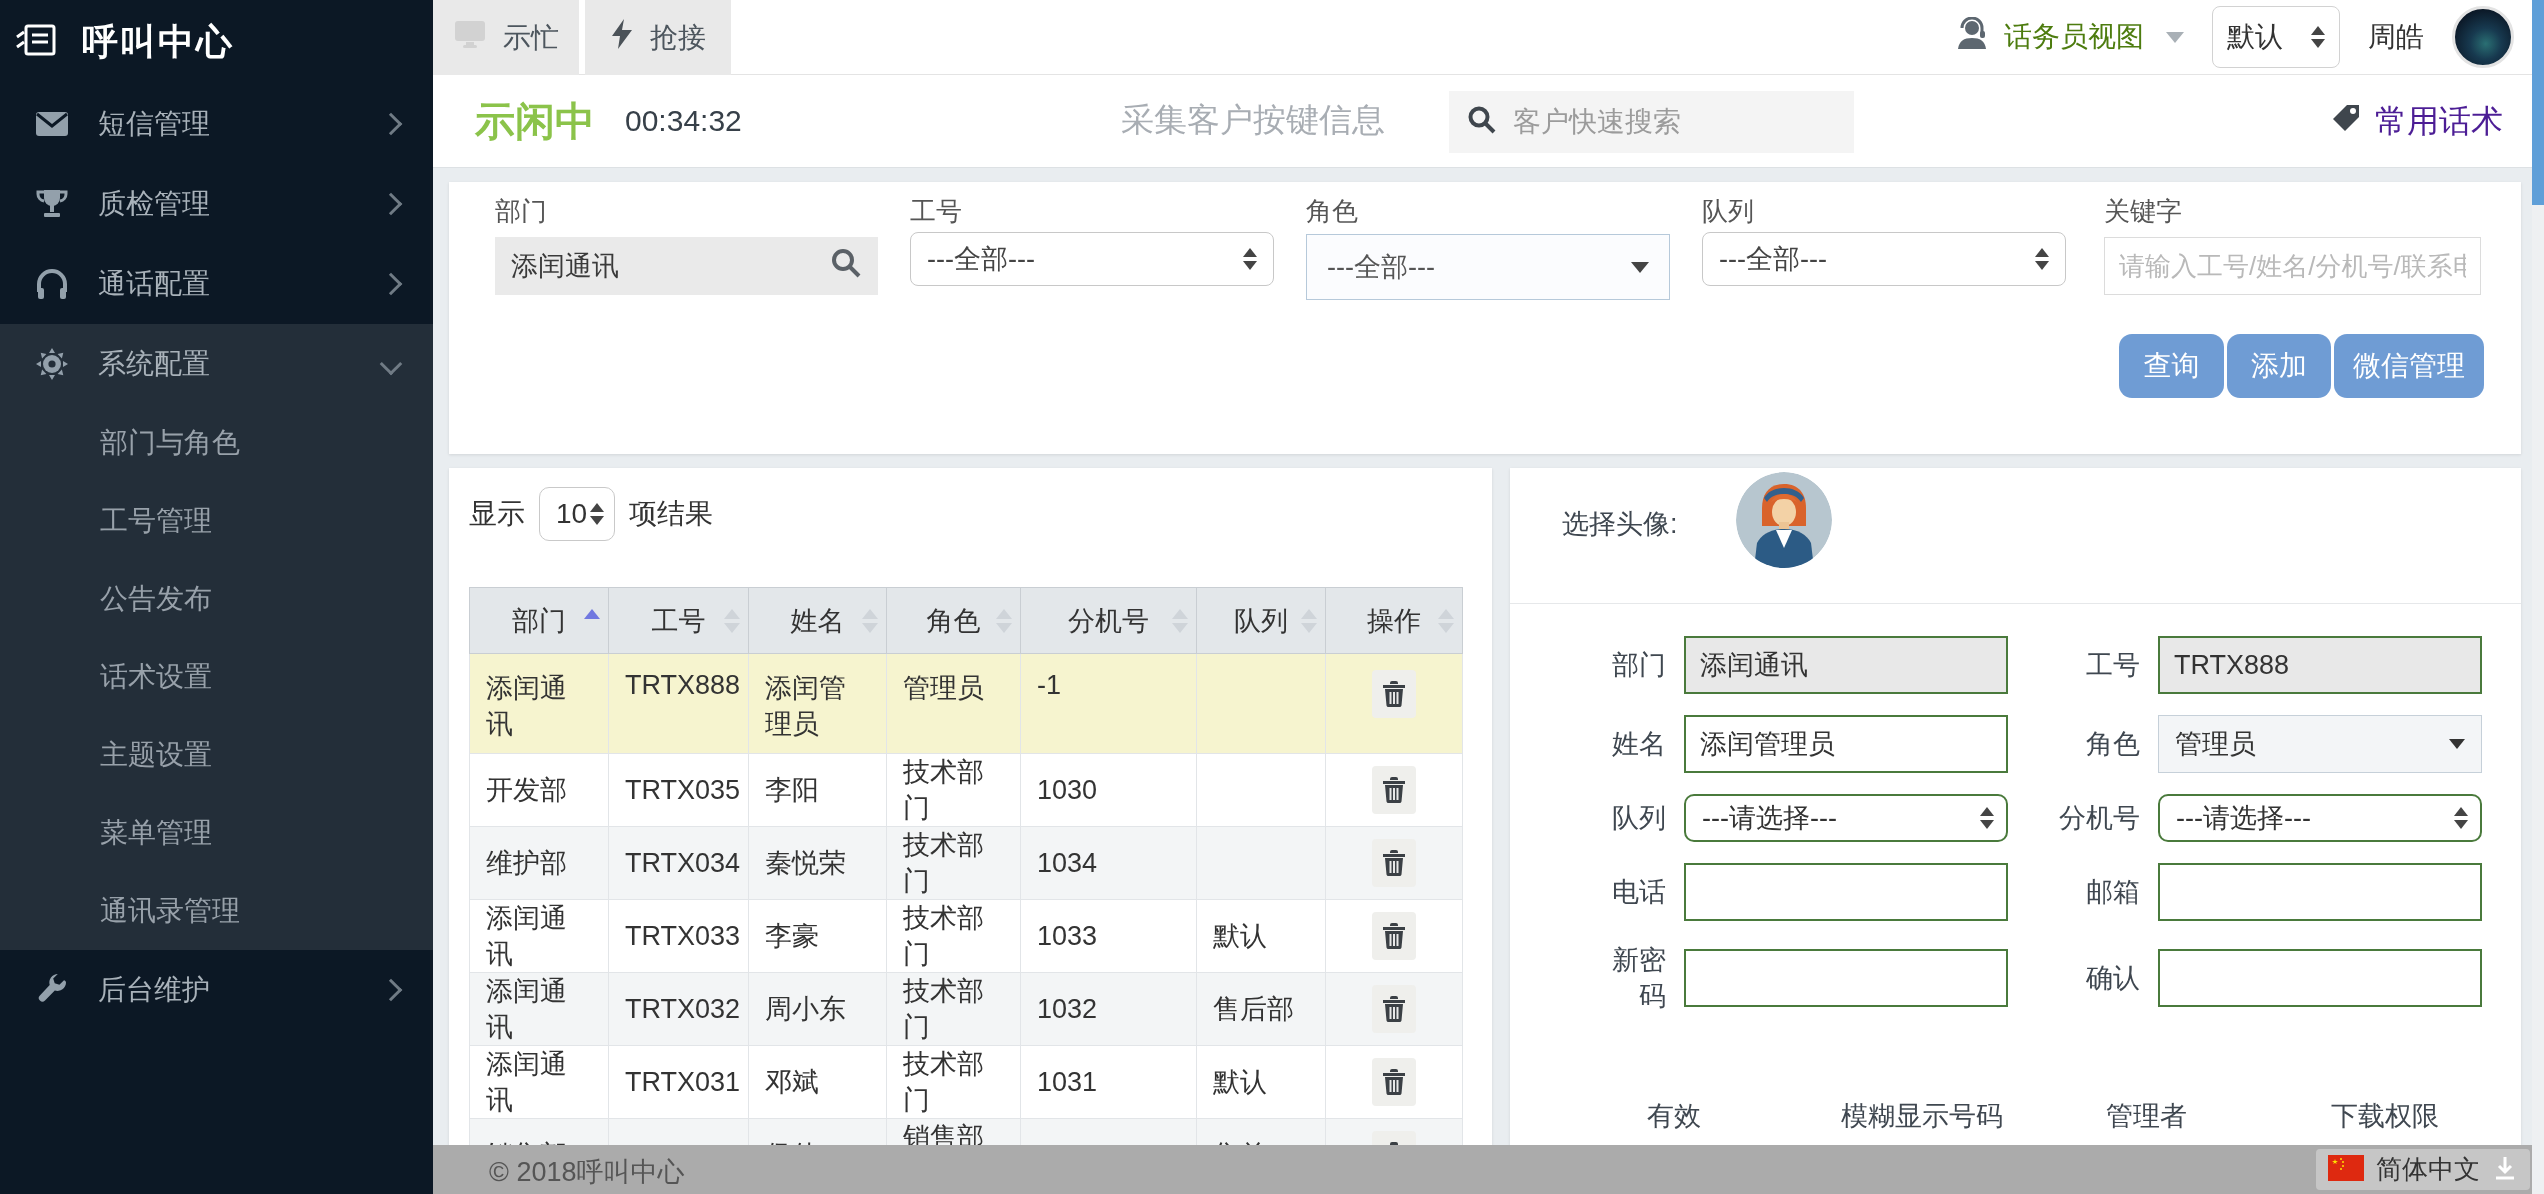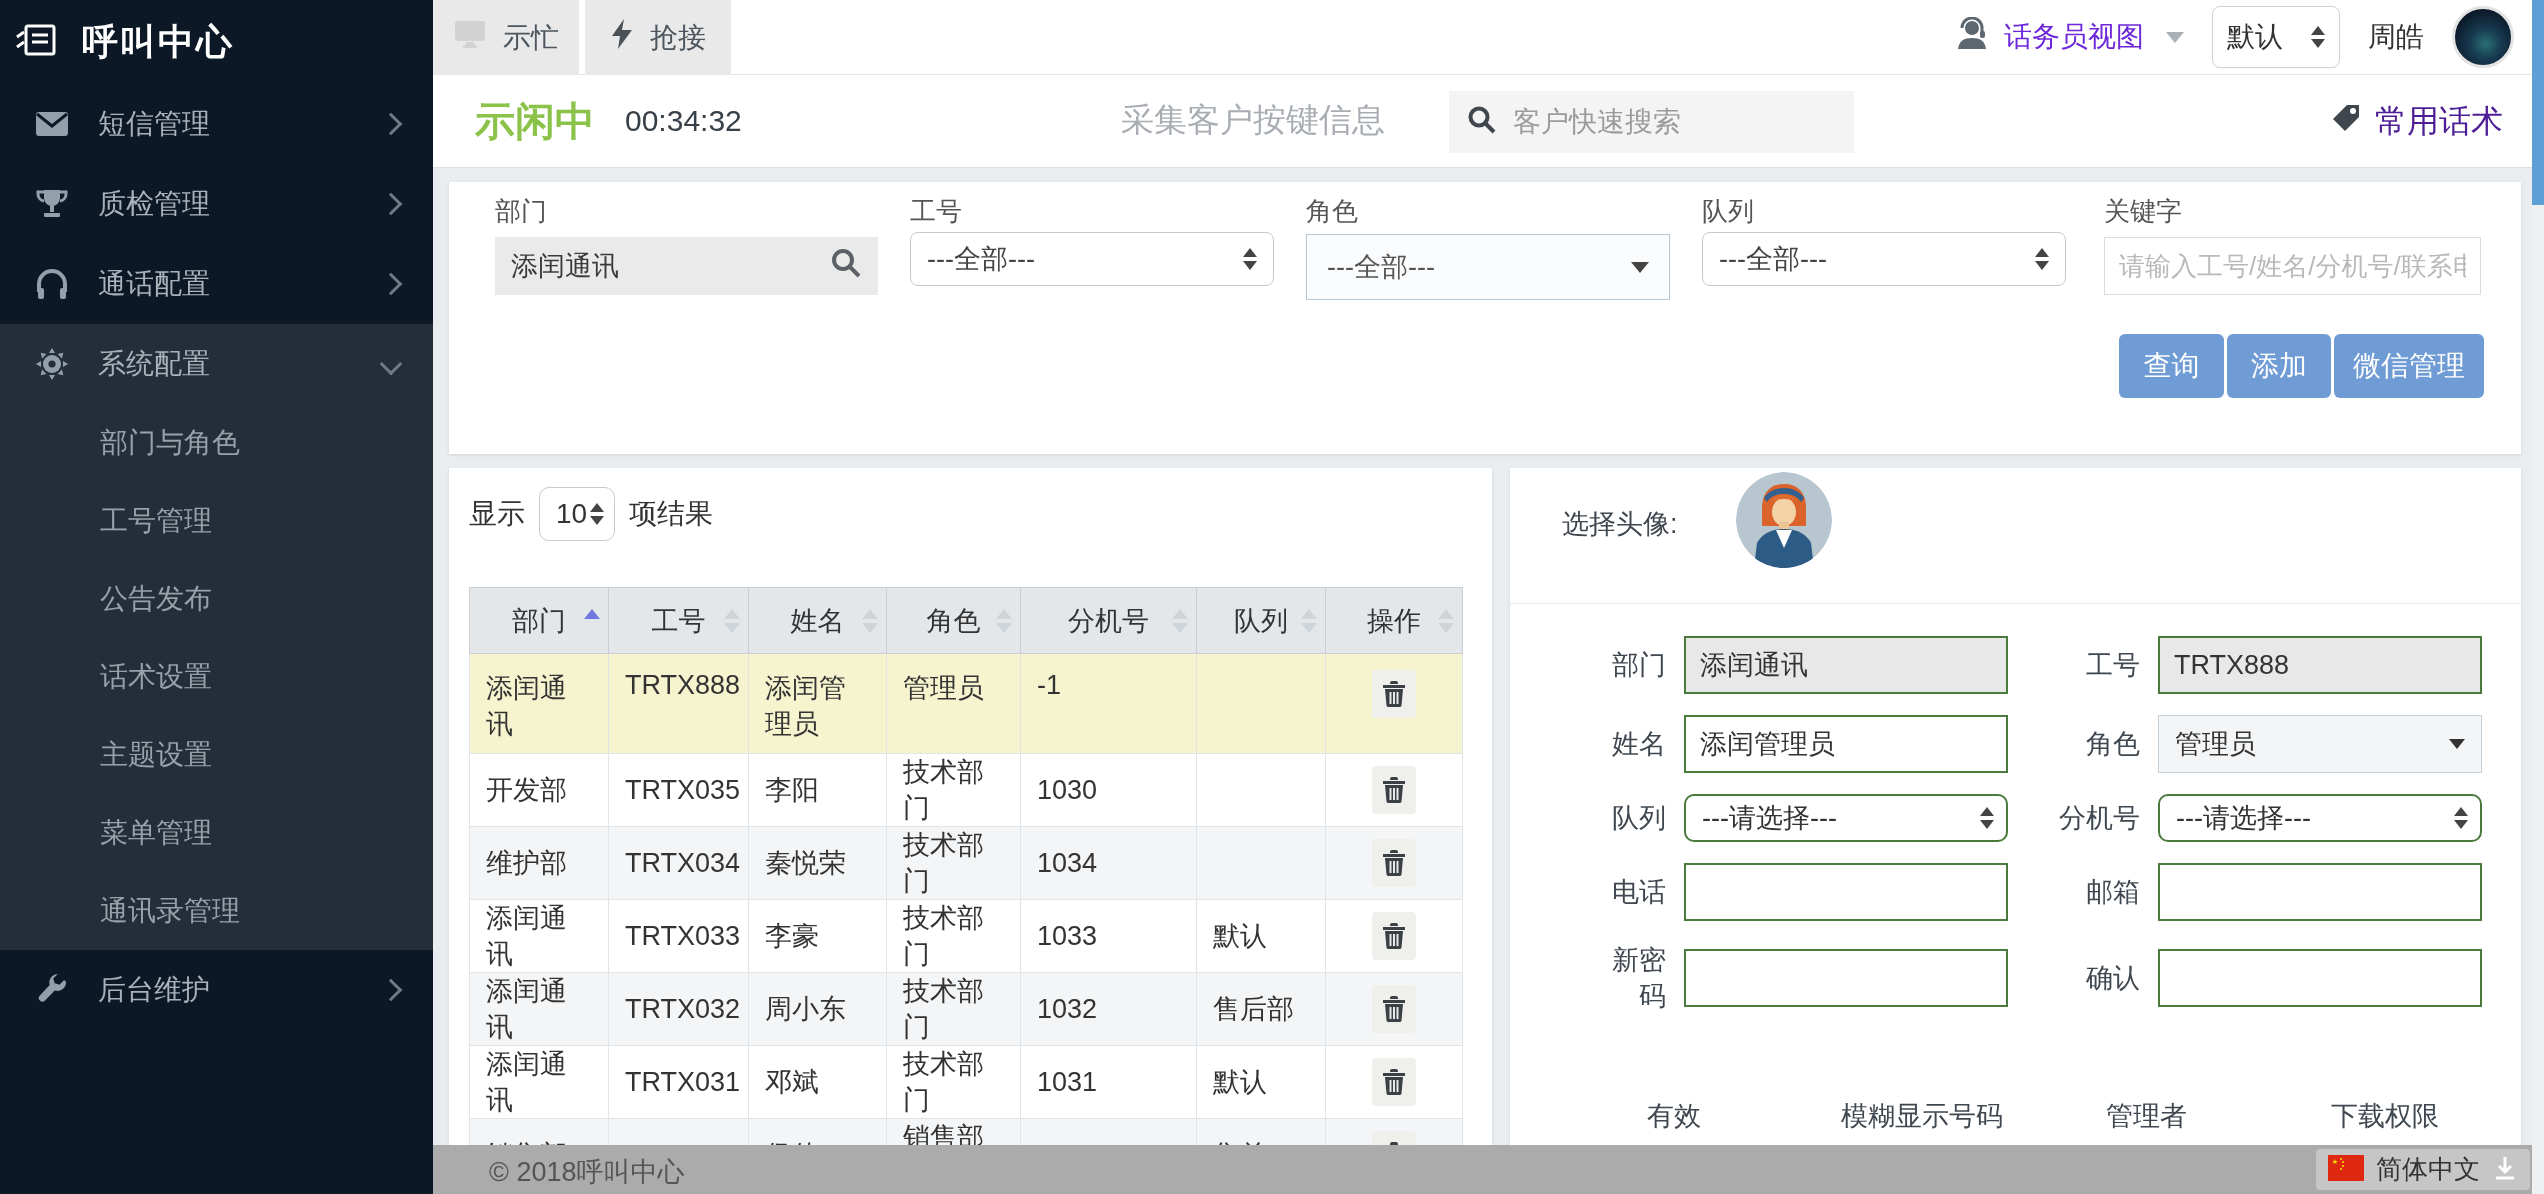--- a/index.html
+++ b/index.html
@@ -17,21 +17,21 @@
   .sb-sub{height:78px;line-height:78px;padding-left:100px;color:#98a1aa;font-size:28px;cursor:pointer;}
   .chev{width:16px;height:16px;border-right:3px solid #707b85;border-bottom:3px solid #707b85;transform:rotate(-45deg);}
   .chev.down{transform:rotate(45deg);}
 
   
   .main{position:absolute;left:433px;right:0;top:0;bottom:0;}
   .topbar{position:relative;height:75px;background:#fff;border-bottom:1px solid #e4e4e4;display:flex;}
   .tb-btn{width:146px;height:75px;background:#e9e9e9;display:flex;align-items:center;justify-content:center;gap:16px;font-size:28px;color:#4d565e;cursor:pointer;}
   .tb-btn + .tb-btn{margin-left:6px;}
   .tb-right{margin-left:auto;display:flex;align-items:center;padding-right:30px;gap:28px;}
-  .op-view{display:flex;align-items:center;gap:14px;font-size:28px;color:#6d28d9;cursor:pointer;}
+  .op-view{display:flex;align-items:center;gap:14px;font-size:28px;color:#4d7c0f;cursor:pointer;}
   .caret{width:0;height:0;border-left:9px solid transparent;border-right:9px solid transparent;border-top:11px solid #a9b0b6;margin-left:8px;}
   .theme-select{width:128px;height:62px;border:1px solid #d2d2d2;border-radius:8px;display:flex;align-items:center;padding:0 14px;font-size:28px;color:#333;background:#fff;cursor:pointer;}
   .spin{display:inline-flex;flex-direction:column;gap:4px;margin-left:auto;}
   .spin i{width:0;height:0;border-left:7px solid transparent;border-right:7px solid transparent;display:block;}
   .spin .up{border-bottom:9px solid #444;}
   .spin .dn{border-top:9px solid #444;}
   .username{font-size:28px;color:#333;}
   .tb-avatar{width:62px;height:62px;border-radius:50%;border:3px solid #e3e3e3;cursor:pointer;
     background:radial-gradient(circle at 55% 62%, #2a6f73 0%, #17394f 34%, #0a1523 78%);}
 
@@ -52,21 +52,21 @@
   .content{position:absolute;left:0;right:0;top:168px;bottom:0;background:#e9edf0;}
   .card{position:absolute;background:#fff;box-shadow:0 1px 3px rgba(0,0,0,.10);}
   .filter-card{left:16px;top:14px;width:2072px;height:272px;}
   .flt-label{position:absolute;font-size:26px;color:#555;top:12px;}
   .flt-dept-box{position:absolute;left:46px;top:55px;width:383px;height:58px;background:#eaeaea;display:flex;align-items:center;padding:0 16px;font-size:27px;color:#3a3a3a;cursor:text;}
   .nat-select{position:absolute;top:50px;width:364px;height:54px;border:1px solid #c8c8c8;border-radius:8px;background:#fff;display:flex;align-items:center;padding:0 16px;font-size:27px;color:#444;cursor:pointer;}
   .role-select{position:absolute;left:857px;top:52px;width:364px;height:66px;border:1px solid #b6c9da;background:#fbfcfe;display:flex;align-items:center;padding:0 20px;font-size:27px;color:#555;cursor:pointer;}
   .role-select .dArrow{margin-left:auto;width:0;height:0;border-left:9px solid transparent;border-right:9px solid transparent;border-top:11px solid #444;}
   .kw-input{position:absolute;left:1655px;top:55px;width:377px;height:58px;border:1px solid #dcdcdc;padding:0 14px;font-size:26px;color:#333;outline:none;}
   .kw-input::placeholder{color:#b9b9b9;}
-  .btn{position:absolute;top:152px;height:64px;background:#6f9cd4;color:#fff;font-size:28px;border:none;border-radius:6px;display:flex;align-items:center;justify-content:center;cursor:pointer;}
+  .btn{position:absolute;top:152px;height:64px;background:#6f9cd4;color:#fff;font-size:28px;border:none;border-radius:13px;display:flex;align-items:center;justify-content:center;cursor:pointer;}
 
   
   .table-card{left:16px;top:300px;width:1043px;height:880px;}
   .results-bar{position:absolute;left:20px;top:19px;display:flex;align-items:center;gap:14px;font-size:28px;color:#333;}
   .psize{width:76px;height:54px;border:1px solid #c9c9c9;border-radius:10px;display:flex;align-items:center;padding:0 10px 0 16px;font-size:28px;color:#333;cursor:pointer;background:#fff;}
   table{position:absolute;left:20px;top:119px;border-collapse:collapse;table-layout:fixed;width:993px;}
   th{background:#e3e7ea;border:1px solid #c9ced3;height:66px;font-size:27px;font-weight:normal;color:#333;position:relative;text-align:center;cursor:pointer;}
   td{border:1px solid #e2e5e8;font-size:27px;color:#333;padding:0 16px;vertical-align:middle;background:#fff;}
   tr.hl td{background:#f6f4cf;}
   tr.alt td{background:#f3f5f6;}

